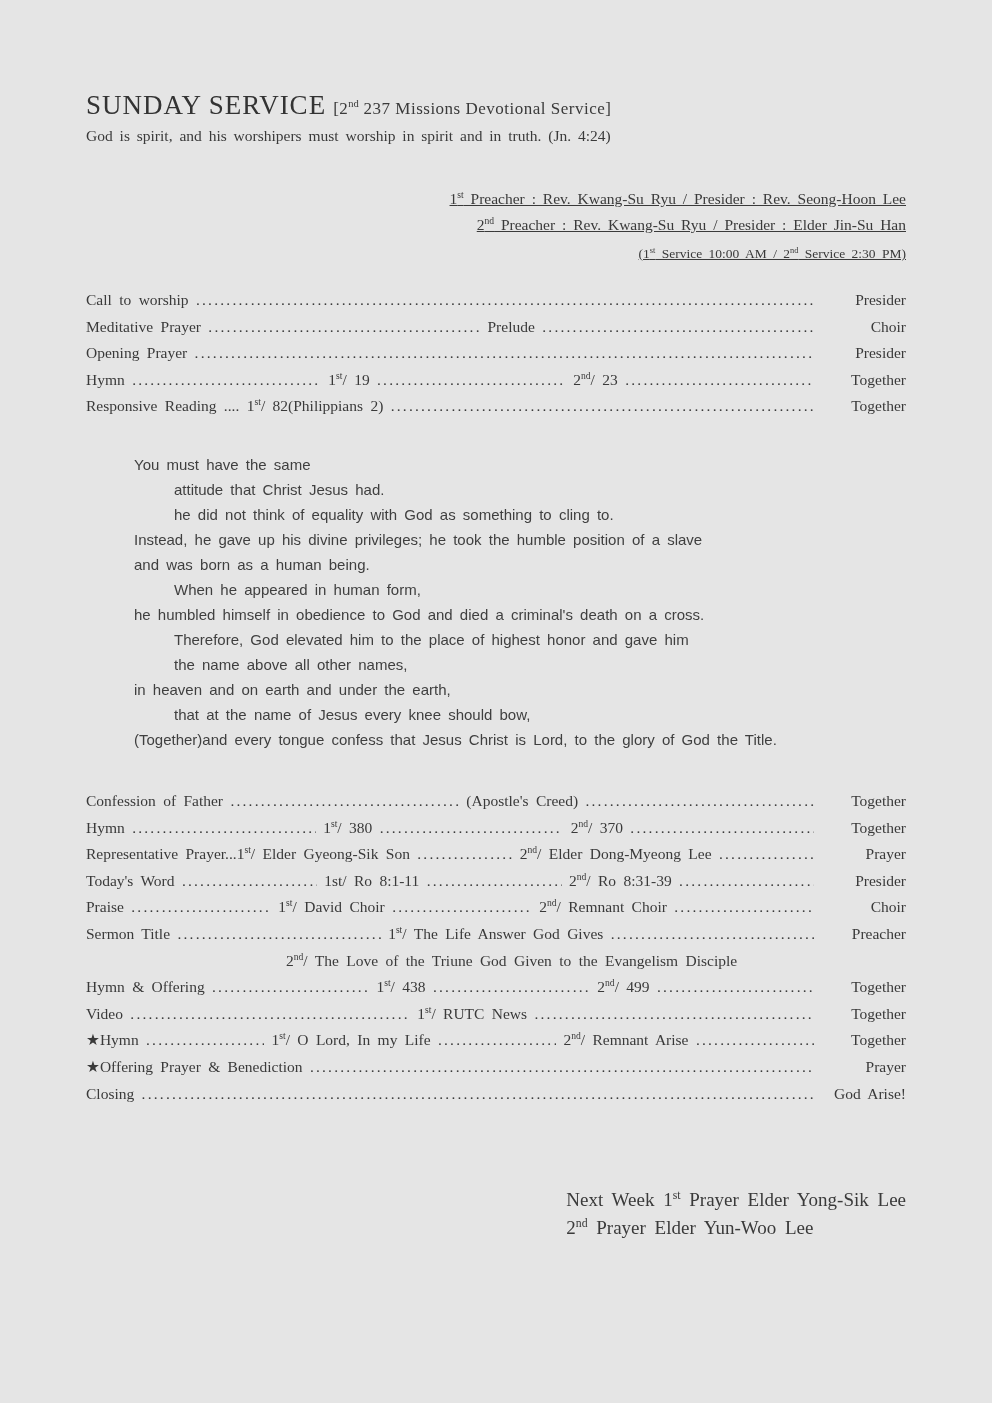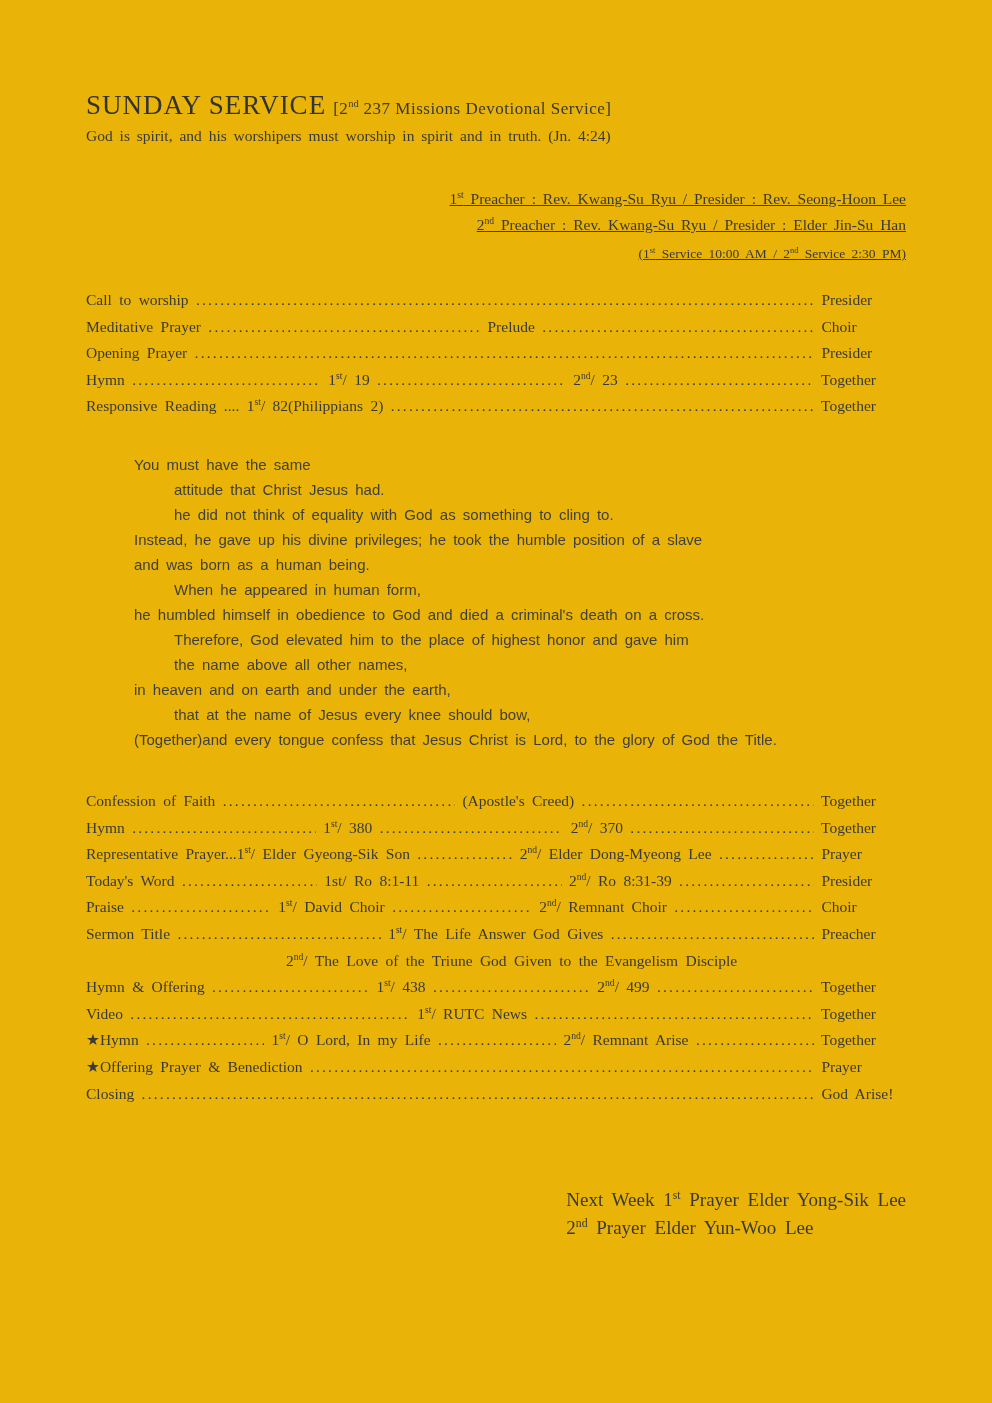--- a/index.html
+++ b/index.html
@@ -1,19 +1,19 @@
 <!DOCTYPE html>
 <html><head>
 <meta charset="utf-8">
 <style>
   html,body{margin:0;padding:0;background:#ffffff;}
   .page{
     position:relative;
     width:992px;height:1403px;
-    background:#eab308;
+    background:#e5e5e5;
     font-family:"Liberation Serif","DejaVu Serif",serif;
     color:#3a3a3a;
     overflow:hidden;
   }
   
   .header{position:absolute;left:86px;right:86px;top:90px;}
   .title-line{white-space:nowrap;}
   .doc-title{font-size:27px;letter-spacing:1px;color:#333;}
   .doc-subtitle{font-size:17px;margin-left:7px;letter-spacing:.5px;}
   .verse{font-size:15.5px;margin-top:6px;word-spacing:3px;}
@@ -23,21 +23,21 @@
   
   .order{position:absolute;left:86px;right:86px;font-size:15.5px;word-spacing:3.5px;}
   .order-top{top:287px;}
   .order-bottom{top:788px;}
   .orow{display:flex;align-items:baseline;height:26.6px;line-height:26.6px;}
   .orow .seg{white-space:pre;flex:0 0 auto;}
   .orow .leader{
     flex:1 1 0;min-width:8px;overflow:hidden;white-space:nowrap;
     letter-spacing:2.2px;word-spacing:0;
   }
-  .orow .role{flex:0 0 auto;width:92px;white-space:pre;overflow:hidden;}
+  .orow .role{flex:0 0 auto;width:92px;white-space:pre;overflow:hidden;text-align:right;}
   .rise{height:26.6px;line-height:26.6px;}
   
   .reading{
     position:absolute;left:86px;right:86px;top:452px;
     font-family:"Liberation Sans","DejaVu Sans",sans-serif;
     font-size:15px;line-height:25px;color:#3f3f3f;word-spacing:3px;
   }
   .rline{white-space:nowrap;}
   .rline.ind1{padding-left:48px;}
   .rline.ind2{padding-left:88px;}
@@ -110,21 +110,21 @@
       <div class="rline ind1">he humbled himself in obedience to God and died a criminal's death on a cross.</div>
       <div class="rline ind2 bold">Therefore, God elevated him to the place of highest honor and gave him</div>
       <div class="rline ind2 bold">the name above all other names,</div>
       <div class="rline ind1">in heaven and on earth and under the earth,</div>
       <div class="rline ind2 bold">that at the name of Jesus every knee should bow,</div>
       <div class="rline ind1 bold">(Together)and every tongue confess that Jesus Christ is Lord, to the glory of God the Title.</div>
     </div>
 
   <div class="order order-bottom" id="rows-bottom">
       <div class="orow">
-        <span class="seg">Confession of Faith </span>
+        <span class="seg">Confession of Father </span>
         <span class="leader">................................................................................................................................................................................................................................................</span>
         <span class="seg"> (Apostle's Creed) </span>
         <span class="leader">................................................................................................................................................................................................................................................</span>
         <span class="seg role"> Together</span>
       </div>
       <div class="orow">
         <span class="seg">Hymn </span>
         <span class="leader">................................................................................................................................................................................................................................................</span>
         <span class="seg"> 1<sup>st</sup>/ 380 </span>
         <span class="leader">................................................................................................................................................................................................................................................</span>

